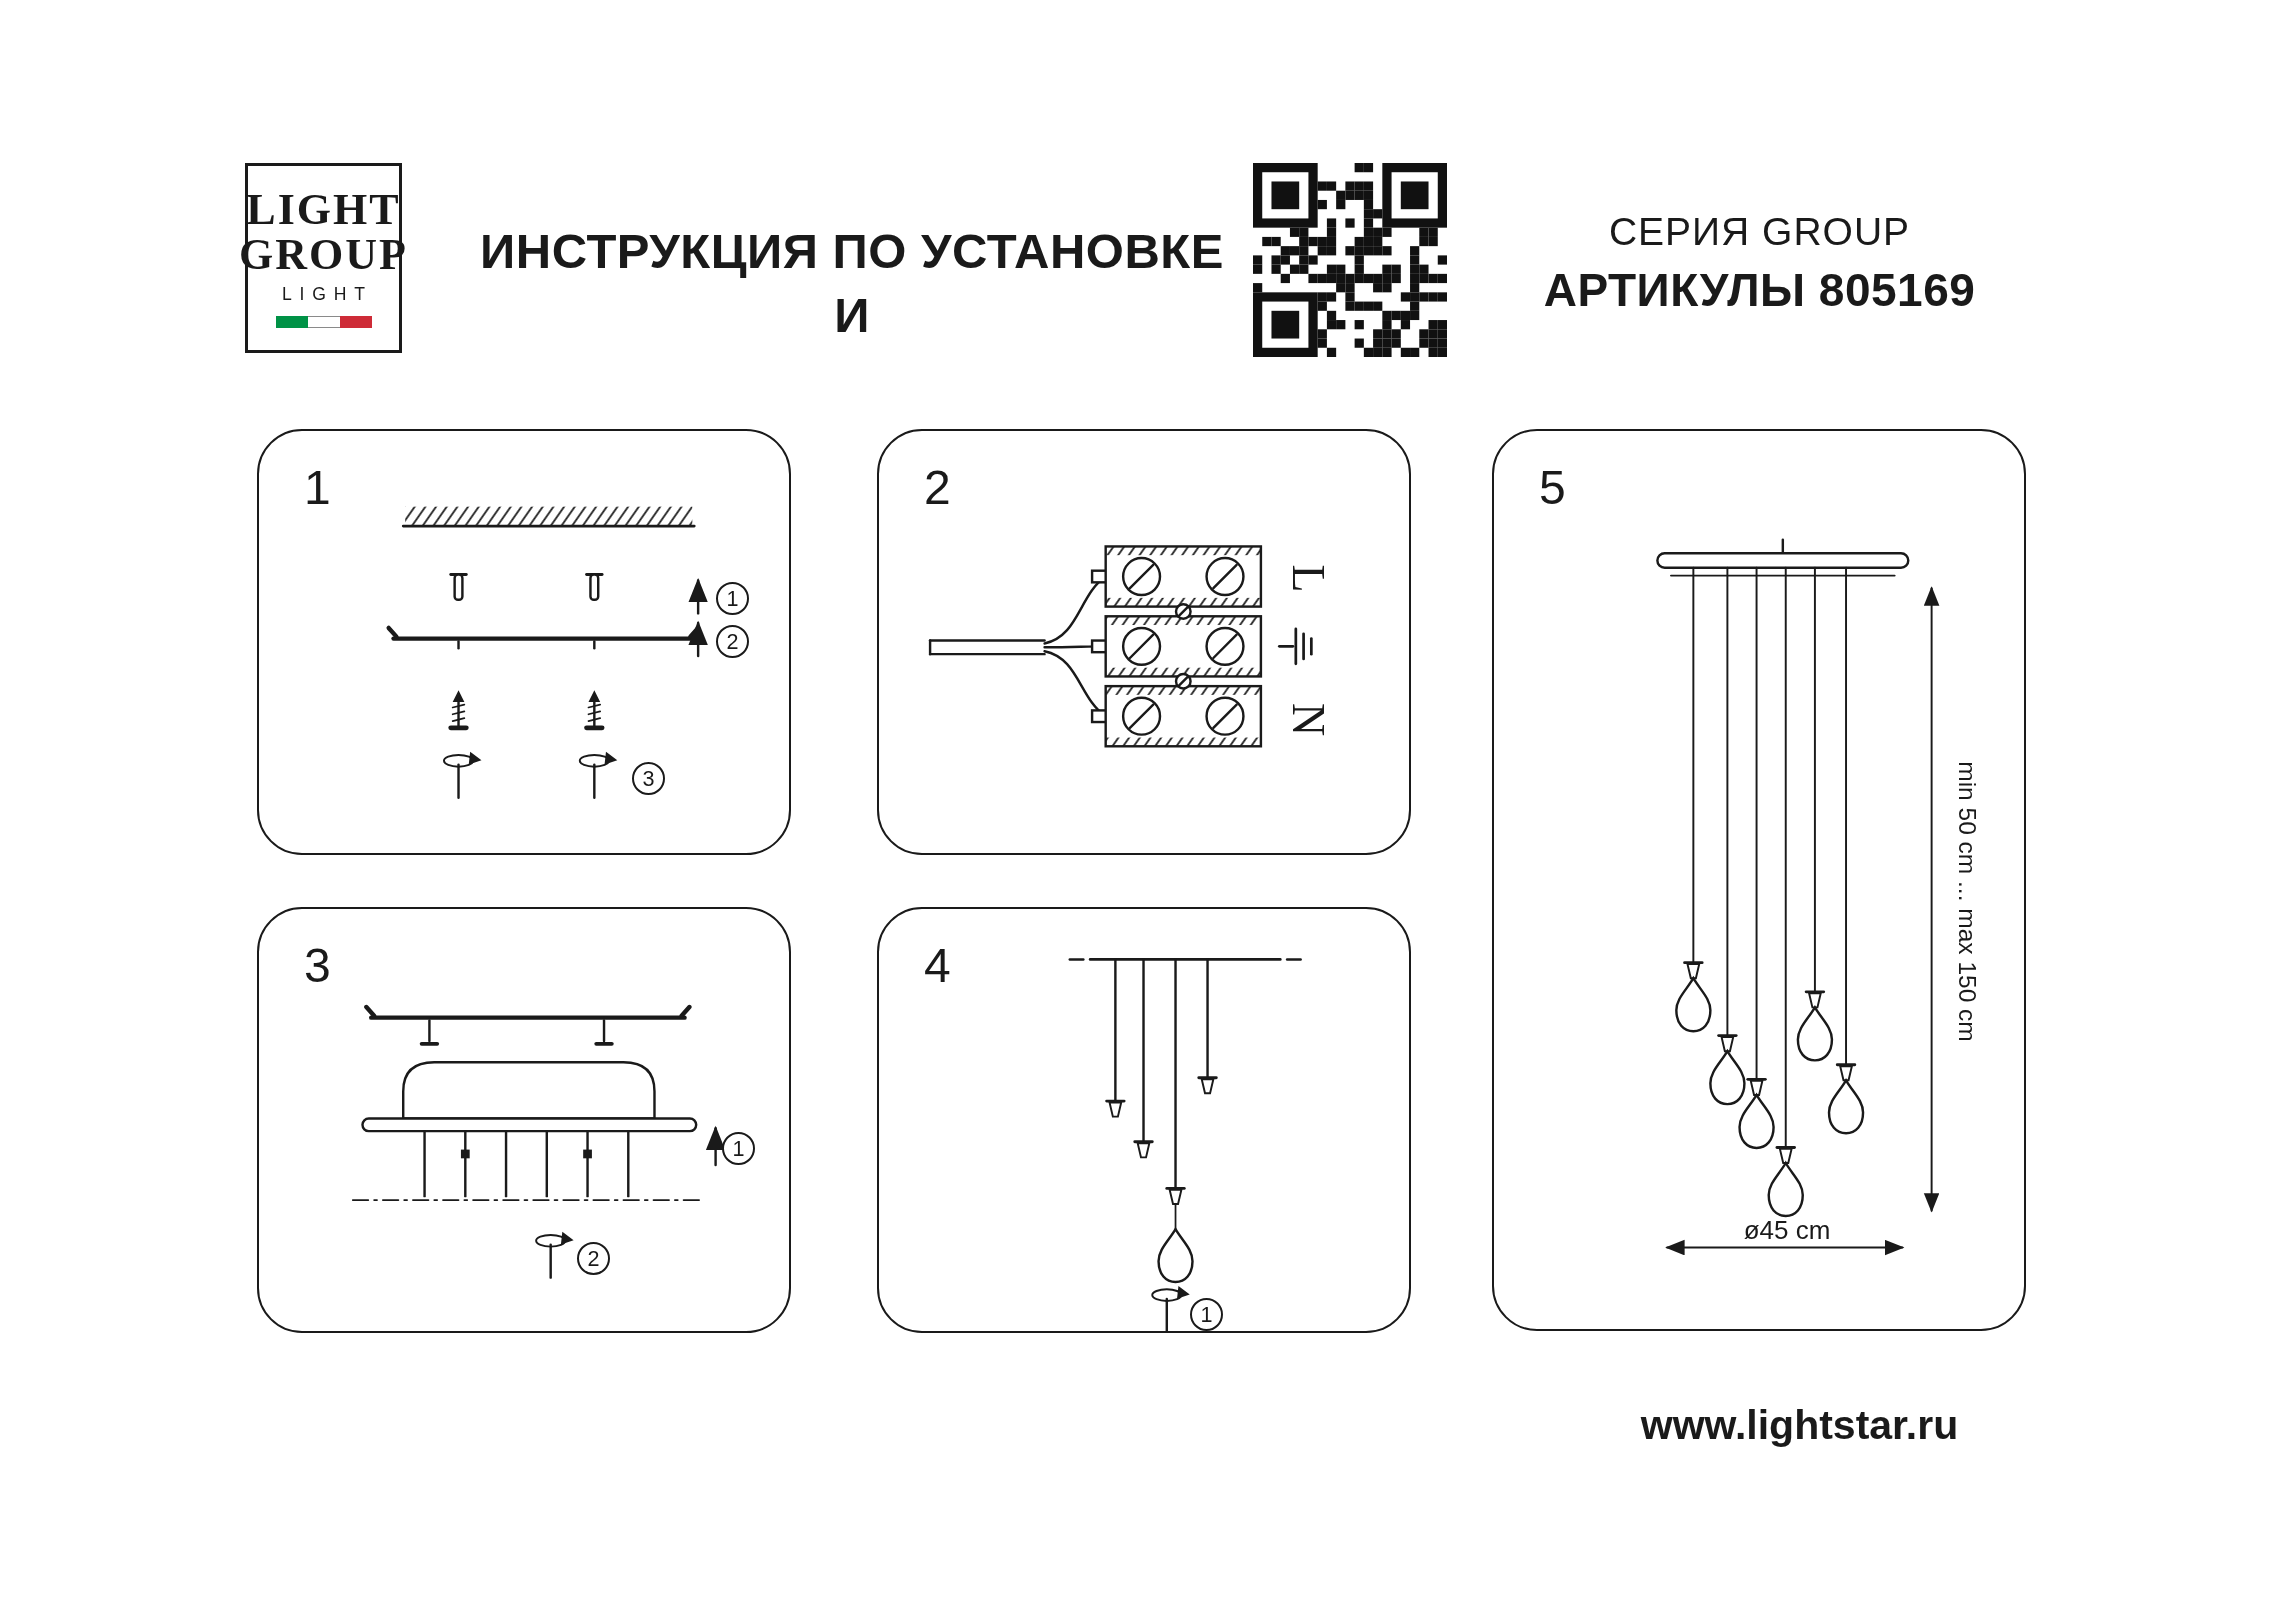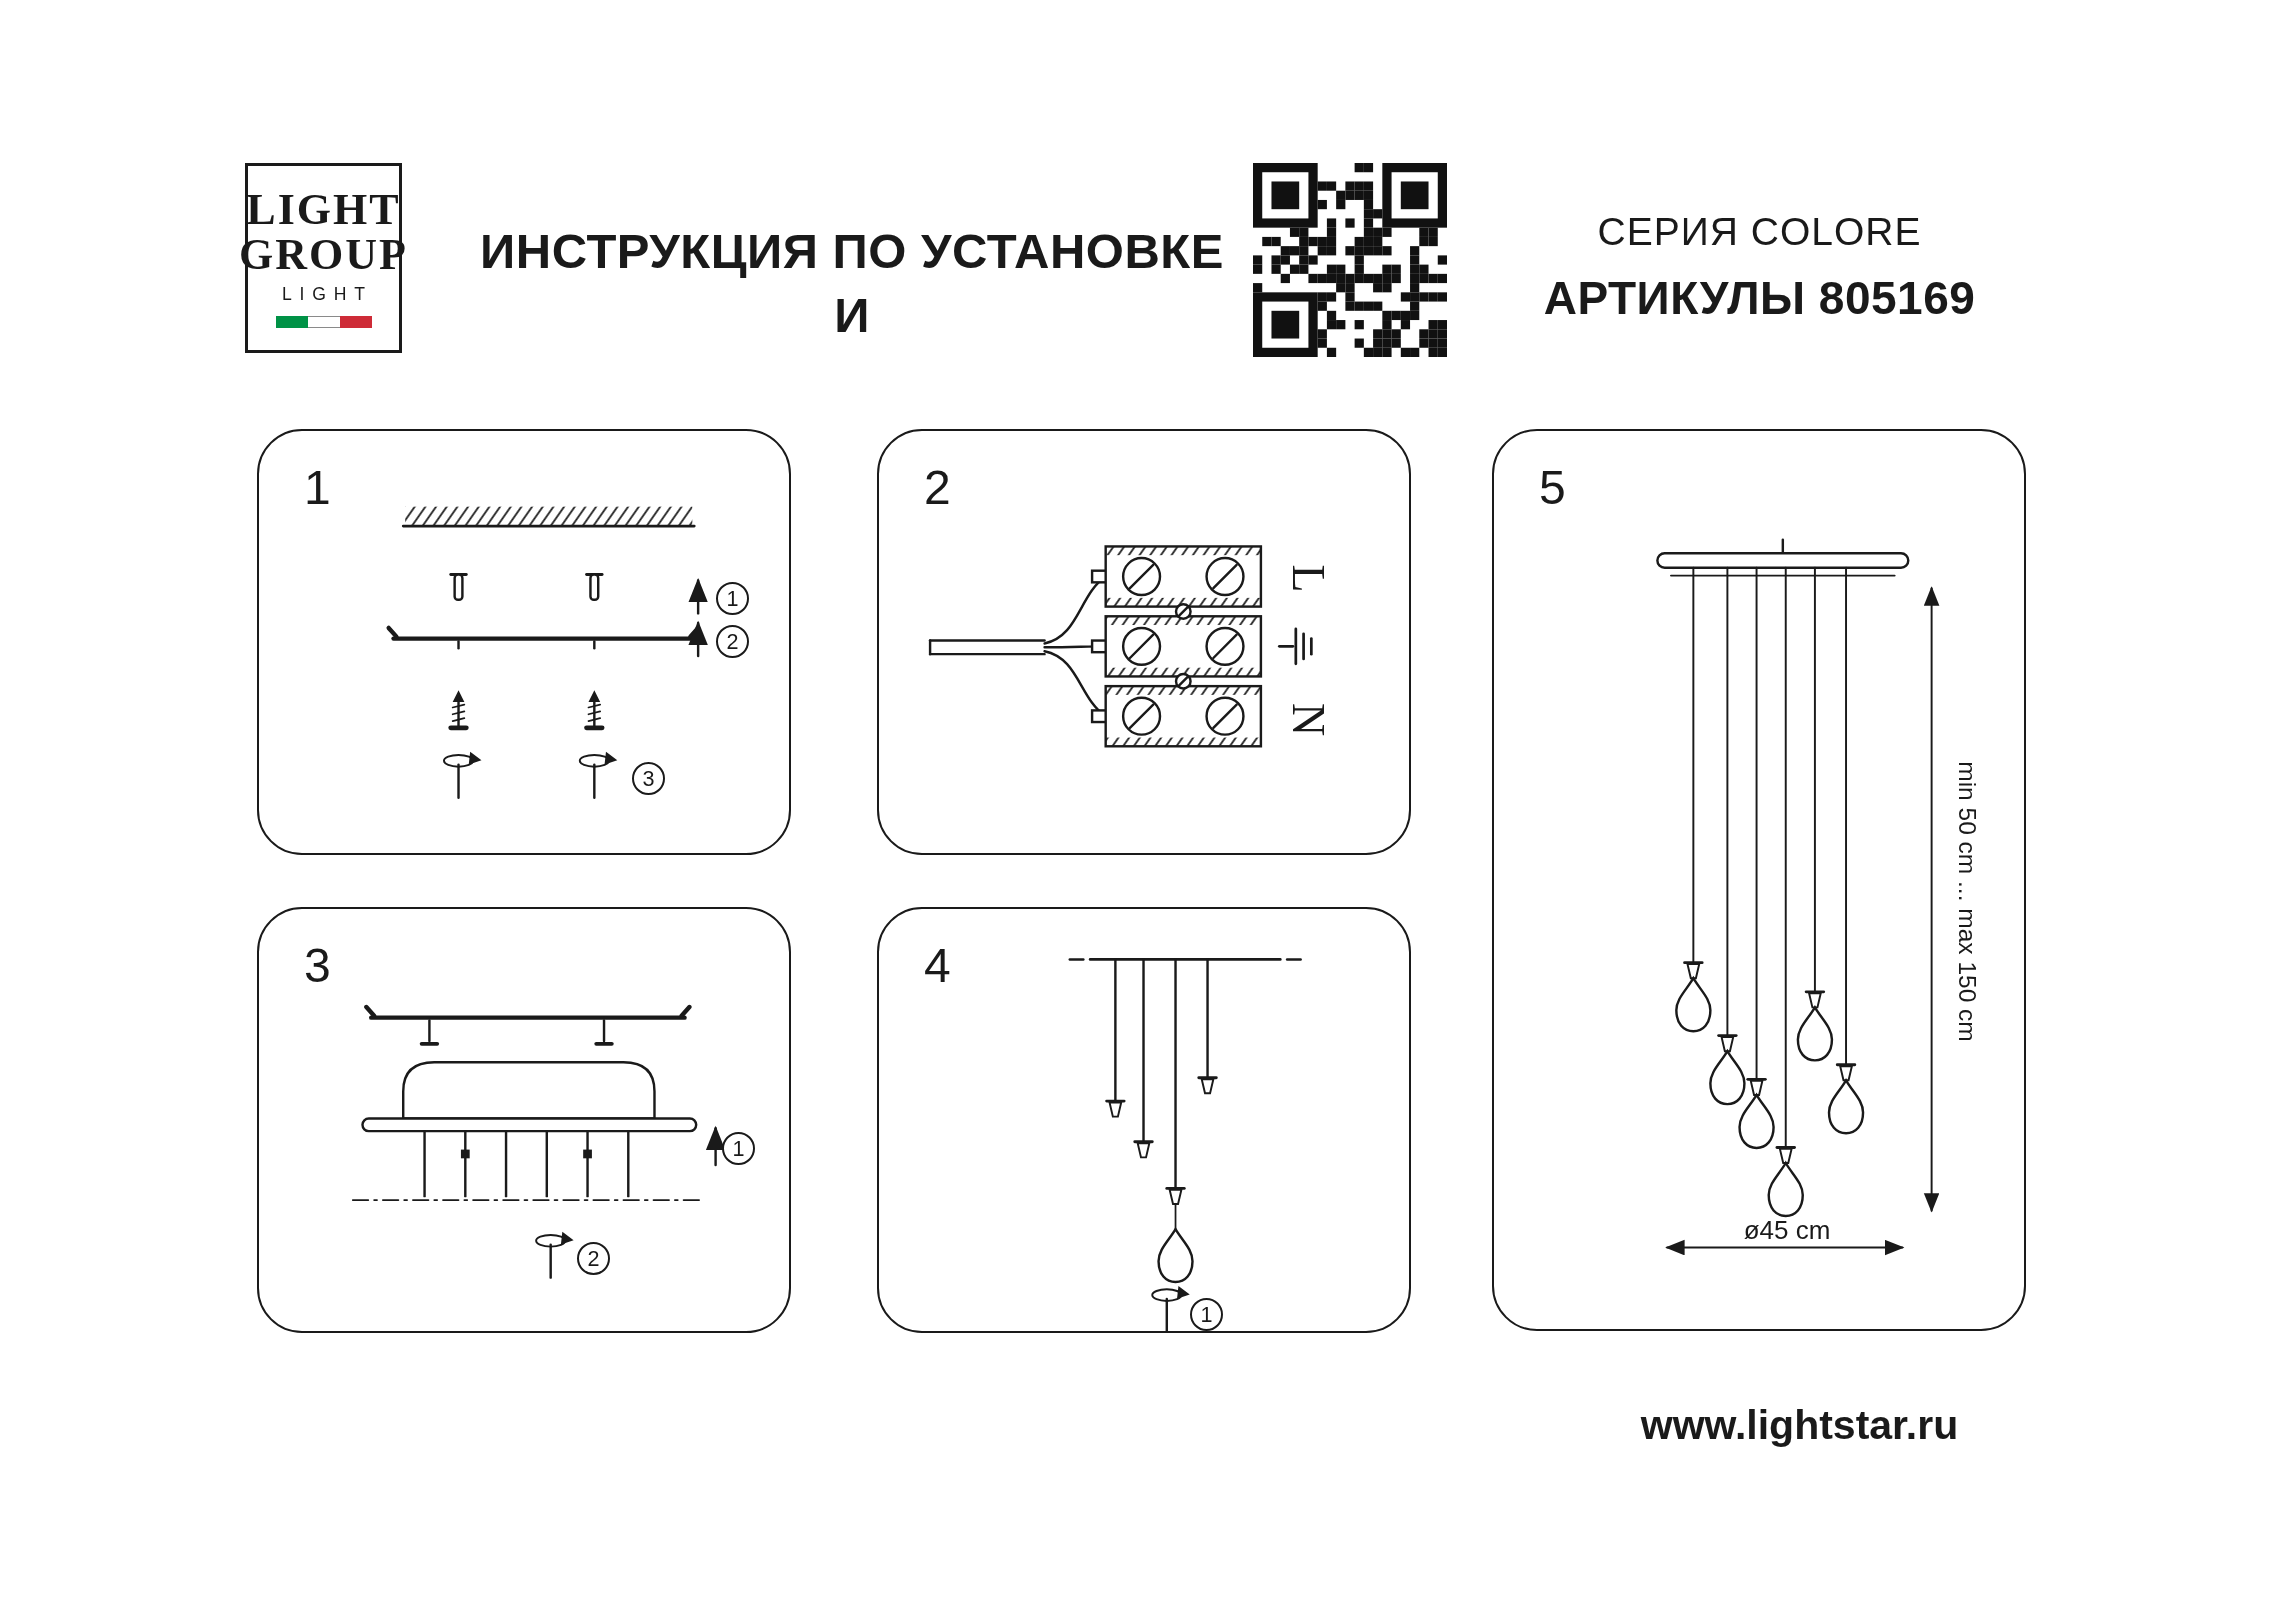--- a/index.html
+++ b/index.html
@@ -24,21 +24,21 @@
   .fr { background:var(--flag-red,#ce2b37); }
 
   .title {
     position:absolute; left:459px; top:220px; width:786px; text-align:center;
     font-weight:700; font-size:49px; line-height:1.3; letter-spacing:0.5px;
   }
   .qr { position:absolute; left:1253px; top:163px; width:194px; height:194px; background:#fff; }
 
   .series-block { position:absolute; left:1500px; top:210px; width:519px; text-align:center; }
   .series { font-size:39px; letter-spacing:1px; }
-  .articles { font-size:46px; font-weight:700; margin-top:17px; letter-spacing:0.5px; }
+  .articles { font-size:46px; font-weight:700; margin-top:9px; letter-spacing:0.5px; }
 
   
   .panel { position:absolute; border:2.9px solid var(--ink,#1a1a1a); border-radius:45px; background:#fff; }
   #p1 { left:257px; top:429px; width:534px; height:426px; }
   #p2 { left:877px; top:429px; width:534px; height:426px; }
   #p3 { left:257px; top:907px; width:534px; height:426px; }
   #p4 { left:877px; top:907px; width:534px; height:426px; }
   #p5 { left:1492px; top:429px; width:534px; height:902px; }
 
   .diagram { position:absolute; left:0; top:0; width:100%; height:100%; }
@@ -259,21 +259,21 @@
       <rect x="113.14285714285714" y="188.57142857142858" width="9.428571428571429" height="9.428571428571429" fill="#111"></rect>
       <rect x="122.57142857142857" y="188.57142857142858" width="9.428571428571429" height="9.428571428571429" fill="#111"></rect>
       <rect x="132" y="188.57142857142858" width="9.428571428571429" height="9.428571428571429" fill="#111"></rect>
       <rect x="150.85714285714286" y="188.57142857142858" width="9.428571428571429" height="9.428571428571429" fill="#111"></rect>
       <rect x="160.28571428571428" y="188.57142857142858" width="9.428571428571429" height="9.428571428571429" fill="#111"></rect>
       <rect x="179.14285714285714" y="188.57142857142858" width="9.428571428571429" height="9.428571428571429" fill="#111"></rect>
       <rect x="188.57142857142858" y="188.57142857142858" width="9.428571428571429" height="9.428571428571429" fill="#111"></rect>
     </svg>
 
   <div class="series-block">
-    <div class="series">СЕРИЯ COLORE</div>
+    <div class="series">СЕРИЯ GROUP</div>
     <div class="articles">АРТИКУЛЫ 805169</div>
   </div>
 
   <section class="panel" id="p1">
     <svg class="diagram" viewBox="0 0 545 435">
       <g stroke="#1a1a1a" stroke-width="2.5" fill="none" stroke-linecap="round">
         <g>
           <rect x="150" y="78" width="296" height="20" fill="url(#hatch)" stroke="none"></rect>
           <line x1="148" y1="98" x2="448" y2="98" stroke-width="2.8"></line>
         </g>

